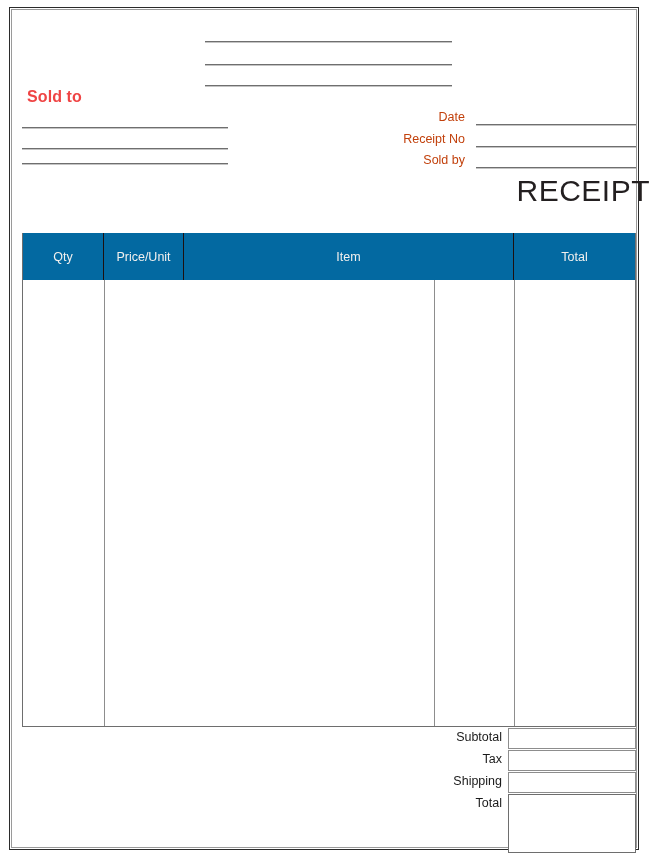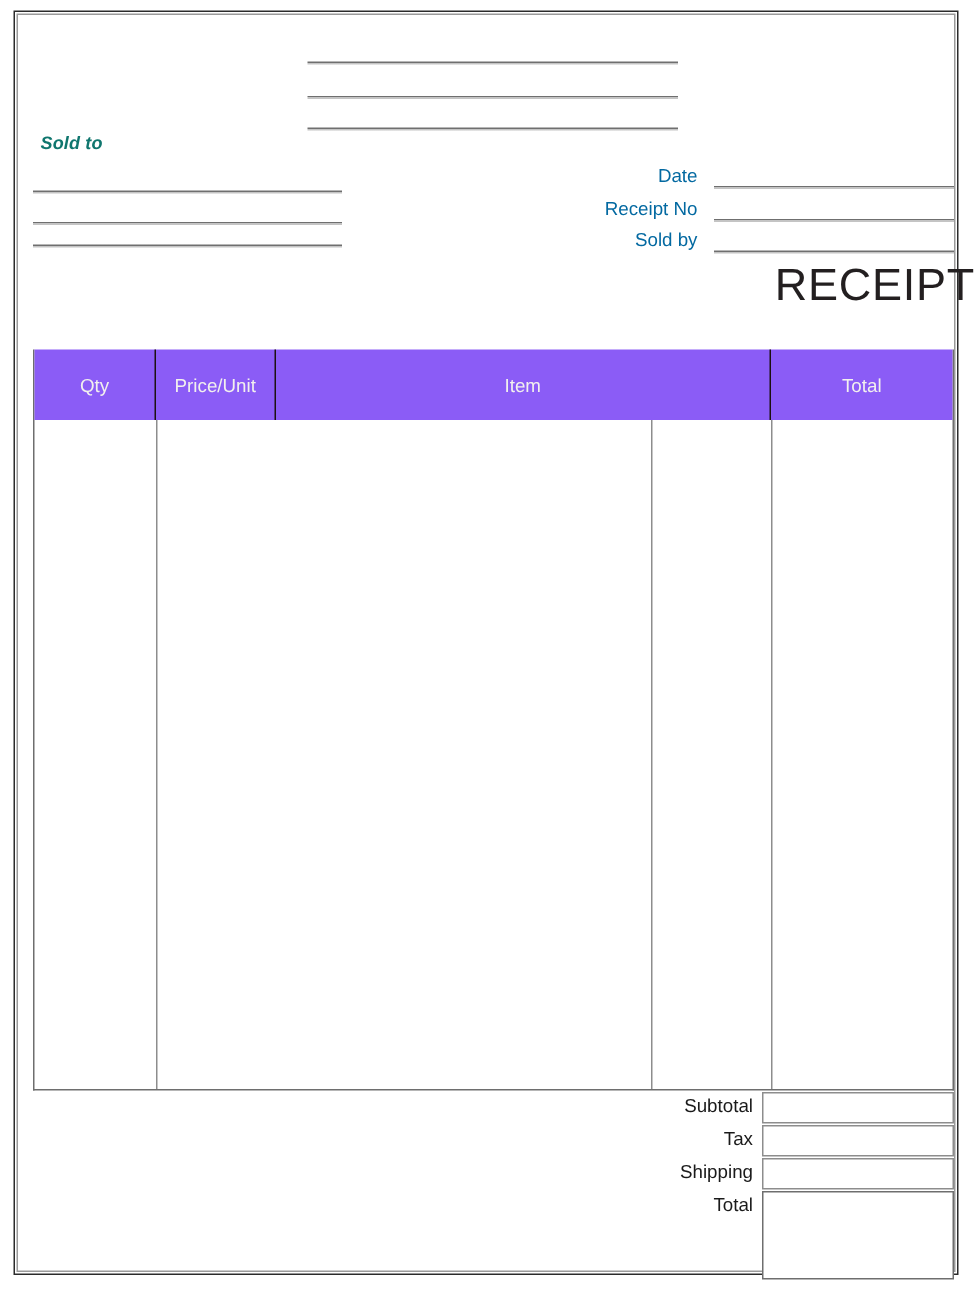--- a/index.html
+++ b/index.html
@@ -54,26 +54,25 @@
   
   .company-line-1 { left: 205px; top: 41px;  width: 247px; }
   .company-line-2 { left: 205px; top: 64px;  width: 247px; }
   .company-line-3 { left: 205px; top: 85px;  width: 247px; }
 
   
   .sold-to-label {
     position: absolute;
     left: 27px;
     top: 88px;
-    font-size: 12px;
+    font-size: 16px;
     font-weight: bold;
-    color: #0f766e;
+    color: #ef4444;
     letter-spacing: 0.1px;
     white-space: nowrap;
-    font-style: italic;
   }
   .soldto-line-1 { left: 22px; top: 127px; width: 206px; }
   .soldto-line-2 { left: 22px; top: 148px; width: 206px; }
   .soldto-line-3 { left: 22px; top: 163px; width: 206px; }
 
   
   .meta-row {
     position: absolute;
     left: 330px;
     width: 306px;
@@ -81,21 +80,21 @@
   }
   .meta-row-0 { top: 110px; }
   .meta-row-1 { top: 132px; }
   .meta-row-2 { top: 153px; }
 
   .meta-label {
     position: absolute;
     right: 171px;
     top: 0;
     font-size: 12.5px;
-    color: #0369a1;
+    color: #c2410c;
     white-space: nowrap;
     text-align: right;
   }
   .meta-line {
     position: absolute;
     right: 0;
     top: 14px;
     width: 160px;
     height: 2px;
     background: linear-gradient(to bottom, #6f6f6f 0 1px, #c4c4c4 1px 2px);
@@ -125,21 +124,21 @@
     border: 1px solid #6e6e6e;
     border-top: none;
     background: #ffffff;
   }
   .items-head {
     position: absolute;
     left: 0;
     top: 0;
     width: 100%;
     height: 47px;
-    background: #8b5cf6;
+    background: #0369a1;
     display: flex;
     box-sizing: border-box;
   }
   .items-head .th {
     display: flex;
     align-items: center;
     justify-content: center;
     color: #f2f0ee;
     font-size: 12.5px;
     box-sizing: border-box;

